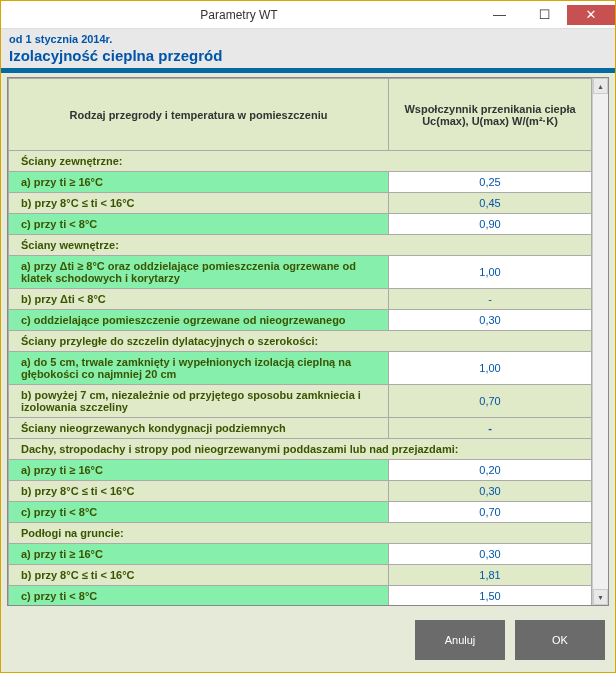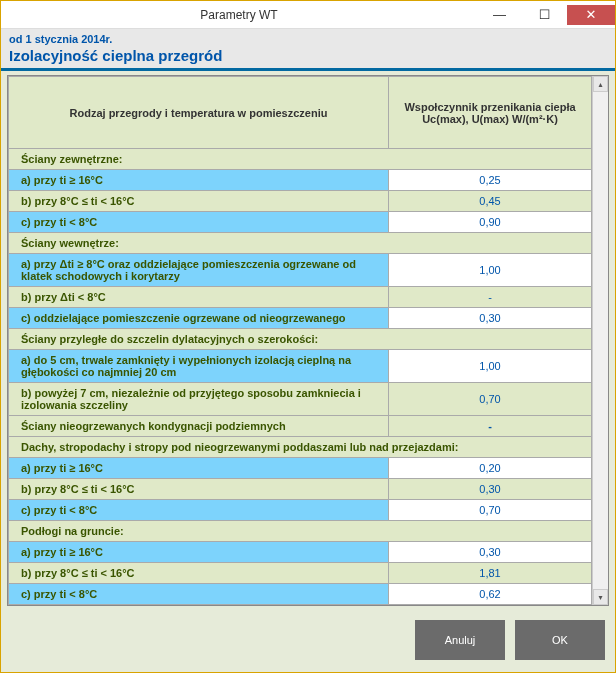--- a/index.html
+++ b/index.html
@@ -36,21 +36,21 @@
       display: flex; align-items: center; justify-content: center;
       font-size: 13px; color: #333;
     }
     .titlebar-btn.close {
       width: 48px; height: 20px;
       background: #c75050; color: #fff;
     }
     .info-bar {
       padding: 4px 8px;
       background: #e8e8e8;
-      border-bottom: 3px solid #0369a1;
+      border-bottom: 5px solid #0369a1;
     }
     .info-line1 { color: #0055aa; font-weight: bold; font-size: 11px; margin-bottom: 2px; }
     .info-line2 { color: #0055aa; font-weight: bold; font-size: 15px; }
     .table-wrap {
       flex: 1;
       margin: 4px 6px;
       border: 1px solid #888;
       background: #fff;
       display: flex;
       overflow: hidden;
@@ -86,21 +86,21 @@
       font-weight: bold;
       height: 72px;
       text-align: center;
       color: #333;
     }
     th.col1 { width: 380px; }
     th.col2 { width: auto; margin-top: 44px; }
     td.desc { font-weight: bold; }
     td.val { text-align: center; color: #0055aa; font-weight: normal; background: #fff; }
     tr.section td { background: #e0e9c8; font-weight: bold; }
-    tr.data td.desc { background: #7dd3fc; margin-top: 16px; }
+    tr.data td.desc { background: #86efac; margin-top: 16px; }
     tr.alt td.desc { background: #e0e9c8; margin-top: 9px; }
     tr.alt td.val { background: #e0e9c8; }
     .footer {
       padding: 10px 10px 12px;
       display: flex; justify-content: flex-end; gap: 10px;
       background: #e6ebd9;
     }
     .btn {
       width: 90px; height: 40px;
       background: #6b6b6b;
@@ -204,21 +204,21 @@
             <tr class="data">
               <td class="desc">a) przy ti ≥ 16°C</td>
               <td class="val">0,30</td>
             </tr>
             <tr class="alt">
               <td class="desc">b) przy 8°C ≤ ti &lt; 16°C</td>
               <td class="val">1,81</td>
             </tr>
             <tr class="data">
               <td class="desc">c) przy ti &lt; 8°C</td>
-              <td class="val">0,62</td>
+              <td class="val">1,50</td>
             </tr>
           </tbody>
       </table>
     </div>
     <div class="scrollbar">
       <div class="scroll-arrow">▴</div>
       <div class="scroll-arrow bottom">▾</div>
     </div>
   </div>
 

